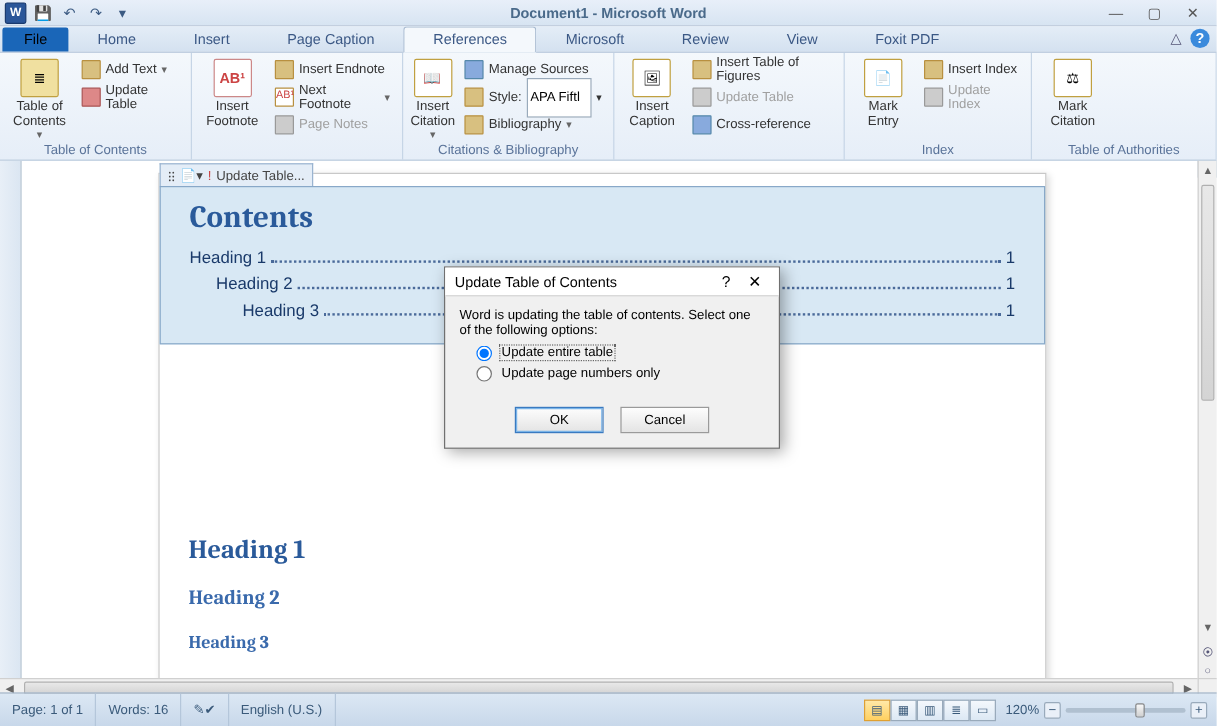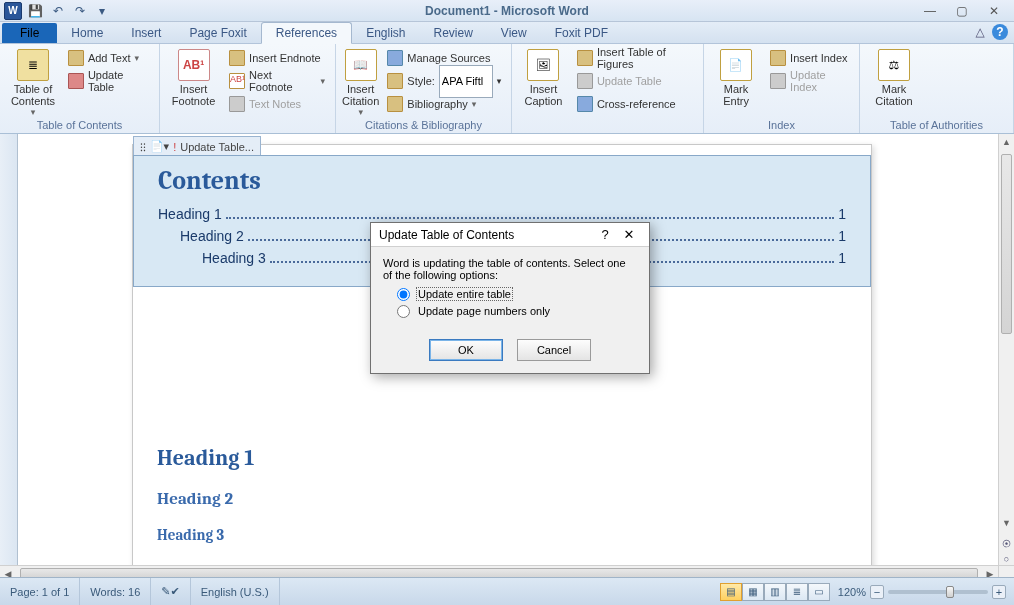--- a/index.html
+++ b/index.html
@@ -9,21 +9,21 @@
 .titlebar { height: 22px; background: linear-gradient(#e8eff9,#d7e4f2); display: flex; align-items: center; position: relative; border-bottom: 1px solid #b6c5d8; }
 .word-icon { width: 18px; height: 18px; margin: 0 4px; background: #2a5699; color: #fff; font-weight: bold; font-size: 10px; display: flex; align-items: center; justify-content: center; border: 1px solid #1a3a6e; border-radius: 2px; }
 .qat { display: flex; gap: 2px; align-items: center; }
 .qat-btn { width: 20px; height: 18px; display: flex; align-items: center; justify-content: center; color: #3b5a82; cursor: pointer; }
 .title { position: absolute; left: 50%; transform: translateX(-50%); color: #4a6a8a; font-size: 12px; font-weight: bold; }
 .winctrl { position: absolute; right: 4px; display: flex; gap: 0; }
 .winctrl span { width: 32px; height: 18px; display: flex; align-items: center; justify-content: center; color: #555; cursor: pointer; }
 
 
 .tabs { height: 22px; background: linear-gradient(#e4edf7,#d4e1f0); display: flex; align-items: flex-end; padding-left: 2px; border-bottom: 1px solid #b2c4da; position: relative;}
-.tab { padding: 3px 14px; font-size: 12px; color: #3b5885; cursor: pointer; }
+.tab { padding: 3px 24px; font-size: 12px; color: #3b5885; cursor: pointer; }
 .tab.file { background: #1a66b8; color: #000000; border-radius: 2px 2px 0 0; padding: 3px 18px; }
 .tab.active { background: #f4f8fc; border: 1px solid #a5b8cf; border-bottom: 1px solid #f4f8fc; margin-bottom: -1px; border-radius: 3px 3px 0 0; color: #3b5885;}
 .help { position: absolute; right: 6px; top: 2px; display: flex; gap: 4px; }
 .help span { width: 16px; height: 16px; display:flex;align-items:center;justify-content:center;}
 
 
 .ribbon { height: 90px; background: linear-gradient(#f4f8fc,#e6eef8); display: flex; border-bottom: 1px solid #a9bfd6; }
 .group { border-right: 1px solid #c6d5e6; display: flex; flex-direction: column; padding: 3px 6px 0 6px; }
 .group-body { flex: 1; display: flex; align-items: flex-start; gap: 4px; }
 .group-label { text-align: center; font-size: 11px; color: #5a7399; padding: 1px 0 2px 0; }
@@ -116,23 +116,23 @@
     <span>—</span>
     <span>▢</span>
     <span>✕</span>
   </div>
 </div>
 
 <div class="tabs">
   <div class="tab file">File</div>
   <div class="tab">Home</div>
   <div class="tab">Insert</div>
-  <div class="tab">Page Foxit</div>
+  <div class="tab">Page Caption</div>
   <div class="tab active">References</div>
-  <div class="tab">English</div>
+  <div class="tab">Microsoft</div>
   <div class="tab">Review</div>
   <div class="tab">View</div>
   <div class="tab">Foxit PDF</div>
   <div class="help">
     <span style="color:#557;">△</span>
     <span style="background:#3a8adc;color:#fff;border-radius:50%;font-weight:bold;">?</span>
   </div>
 </div>
 
 <div class="ribbon">
@@ -169,21 +169,21 @@
         <div class="smallbtn">
             <span class="sico"></span>
             <span>Insert Endnote</span>
           </div>
         <div class="smallbtn drop">
             <span class="sico" style="background:#fff;color:#c44;font-size:9px;">AB¹</span>
             <span>Next Footnote</span>
           </div>
         <div class="smallbtn disabled">
             <span class="sico gray"></span>
-            <span>Text Notes</span>
+            <span>Page Notes</span>
           </div>
       </div>
     </div>
     <div class="group-label">Footnotes</div>
   </div>
 
   <div class="group" style="width:176px;">
     <div class="group-body">
       <div class="bigbtn drop">
         <div class="ico" style="background:#fff;">📖</div>

